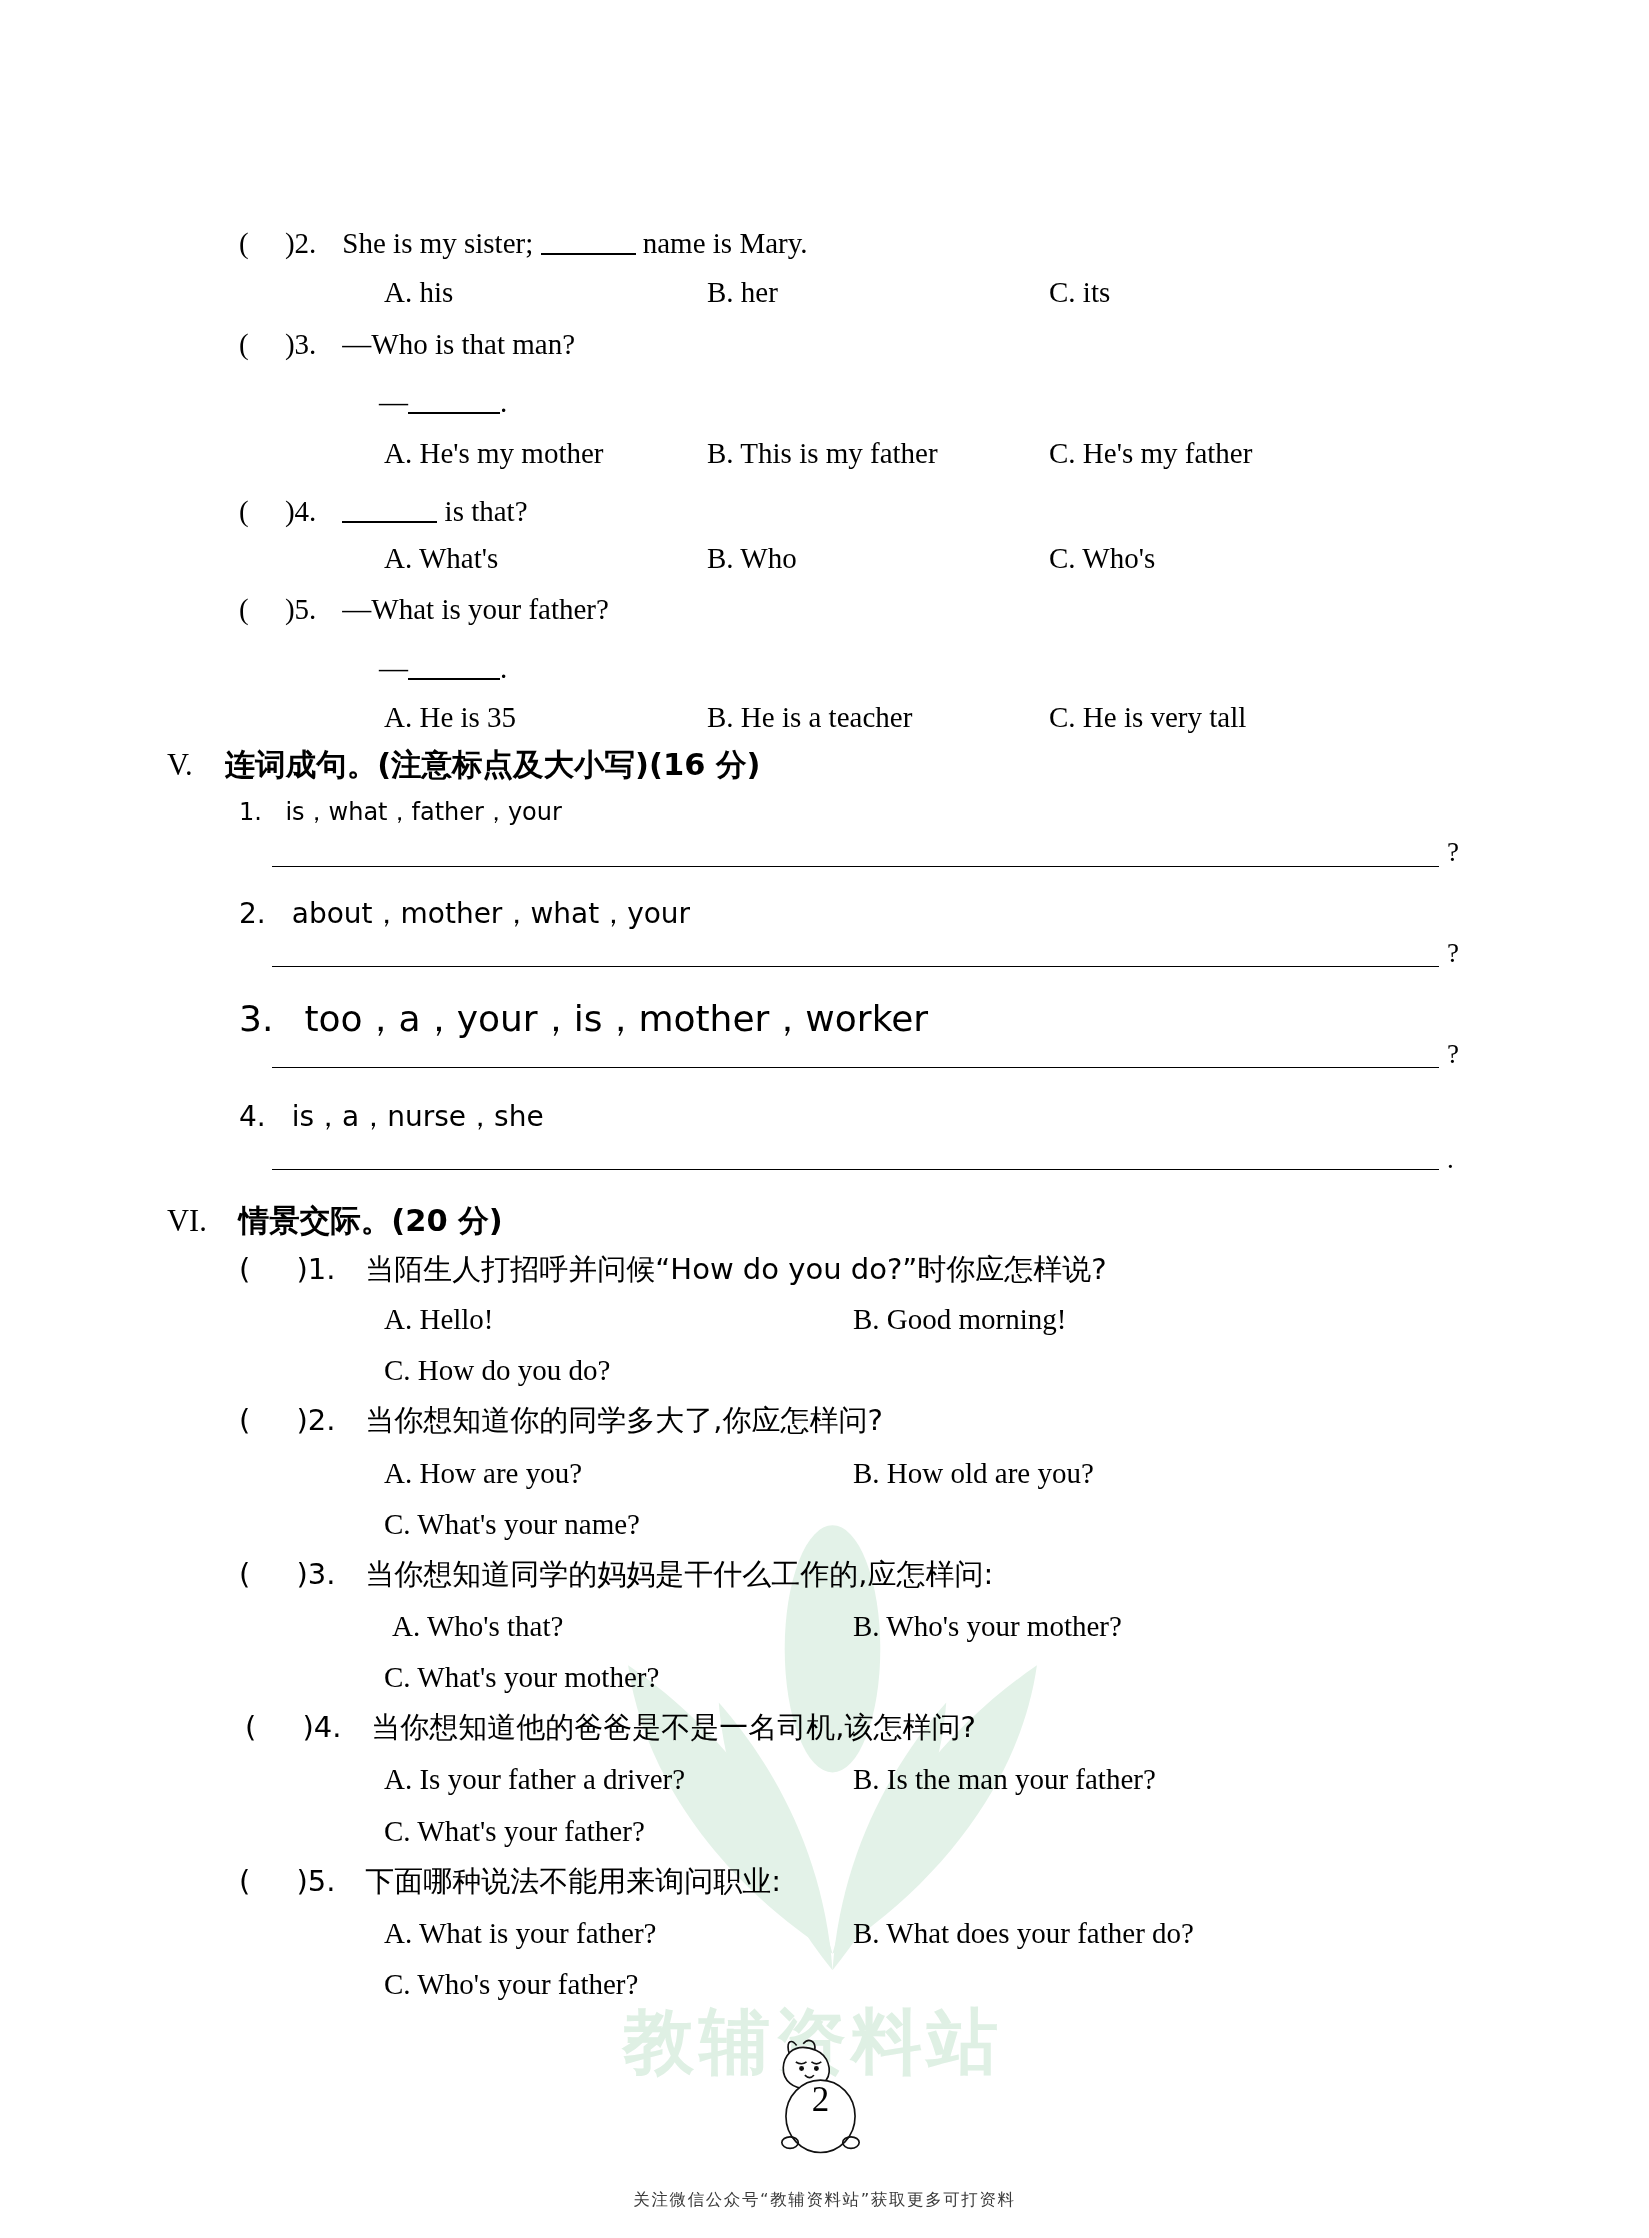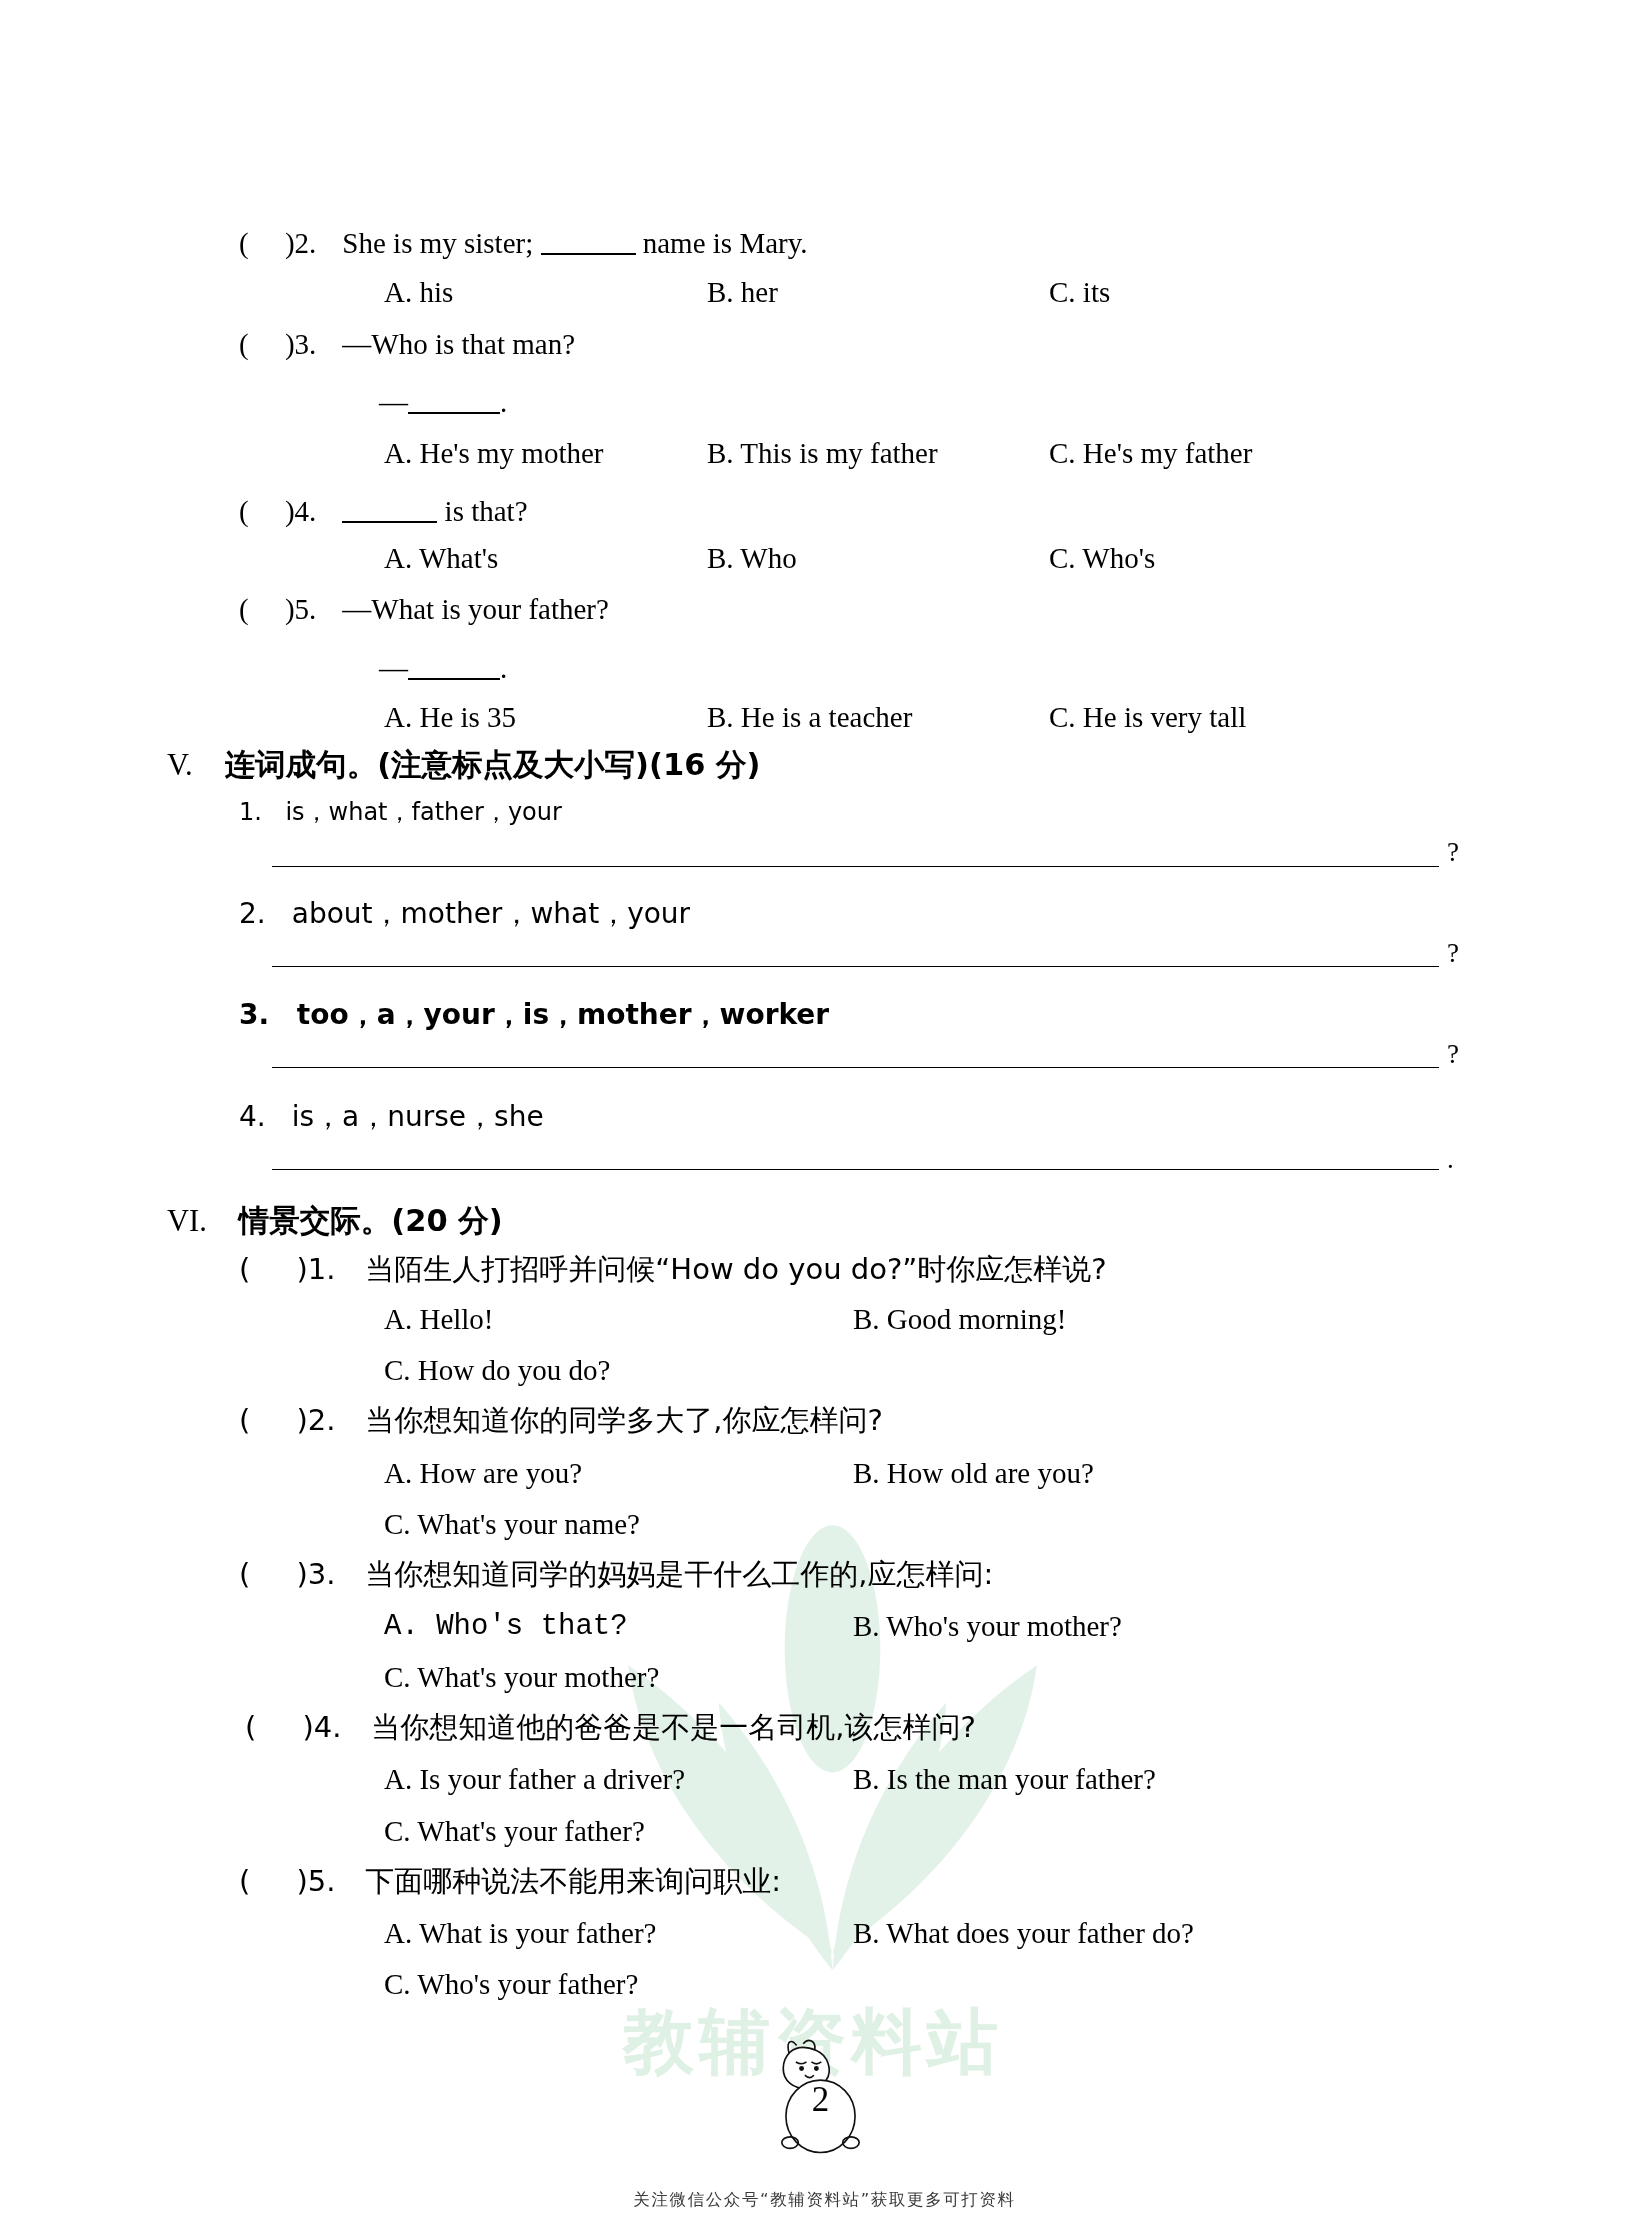--- a/index.html
+++ b/index.html
@@ -214,21 +214,21 @@
     <div class="rule-end" style="left:1447px; top:839px;">?</div>
 
     <div class="line cn" style="left:239px; top:900px; font-size:28px;">
       <span>2.</span>
       <span style="display:inline-block;width:8.2px;"></span>
       <span>about，mother，what，your</span>
     </div>
     <div class="answer-rule" style="left:272px; top:966px; width:1167px;"></div>
     <div class="rule-end" style="left:1447px; top:940px;">?</div>
 
-    <div class="line cn" style="left:239px; top:1001px; font-size:28px;font-weight:bold;">
+    <div class="line cn" style="left:239px; top:1001px; font-size:36px;">
       <span>3.</span>
       <span style="display:inline-block;width:8.2px;"></span>
       <span>too，a，your，is，mother，worker</span>
     </div>
     <div class="answer-rule" style="left:272px; top:1067px; width:1167px;"></div>
     <div class="rule-end" style="left:1447px; top:1041px;">?</div>
 
     <div class="line cn" style="left:239px; top:1103px; font-size:28px;">
       <span>4.</span>
       <span style="display:inline-block;width:8.2px;"></span>
@@ -259,21 +259,21 @@
     </div>
     <div class="line" style="left:384px; top:1459px;">A. How are you?</div>
     <div class="line" style="left:853px; top:1459px;">B. How old are you?</div>
     <div class="line" style="left:384px; top:1510px;">C. What's your name?</div>
 
     <div class="line cn" style="left:239px; top:1560px;">
       <span class="paren">(&nbsp;&nbsp;&nbsp;&nbsp;&nbsp;)</span><span>3.</span>
       <span style="display:inline-block;width:11.5px;"></span>
       <span>当你想知道同学的妈妈是干什么工作的,应怎样问:</span>
     </div>
-    <div class="line" style="left:384px; top:1612px;font-family:Liberation Mono, monospace;">A. Who's that?</div>
+    <div class="line" style="left:392px; top:1612px;">A. Who's that?</div>
     <div class="line" style="left:853px; top:1612px;">B. Who's your mother?</div>
     <div class="line" style="left:384px; top:1663px;">C. What's your mother?</div>
 
     <div class="line cn" style="left:245px; top:1713px;">
       <span class="paren">(&nbsp;&nbsp;&nbsp;&nbsp;&nbsp;)</span><span>4.</span>
       <span style="display:inline-block;width:11.5px;"></span>
       <span>当你想知道他的爸爸是不是一名司机,该怎样问?</span>
     </div>
     <div class="line" style="left:384px; top:1765px;">A. Is your father a driver?</div>
     <div class="line" style="left:853px; top:1765px;">B. Is the man your father?</div>

